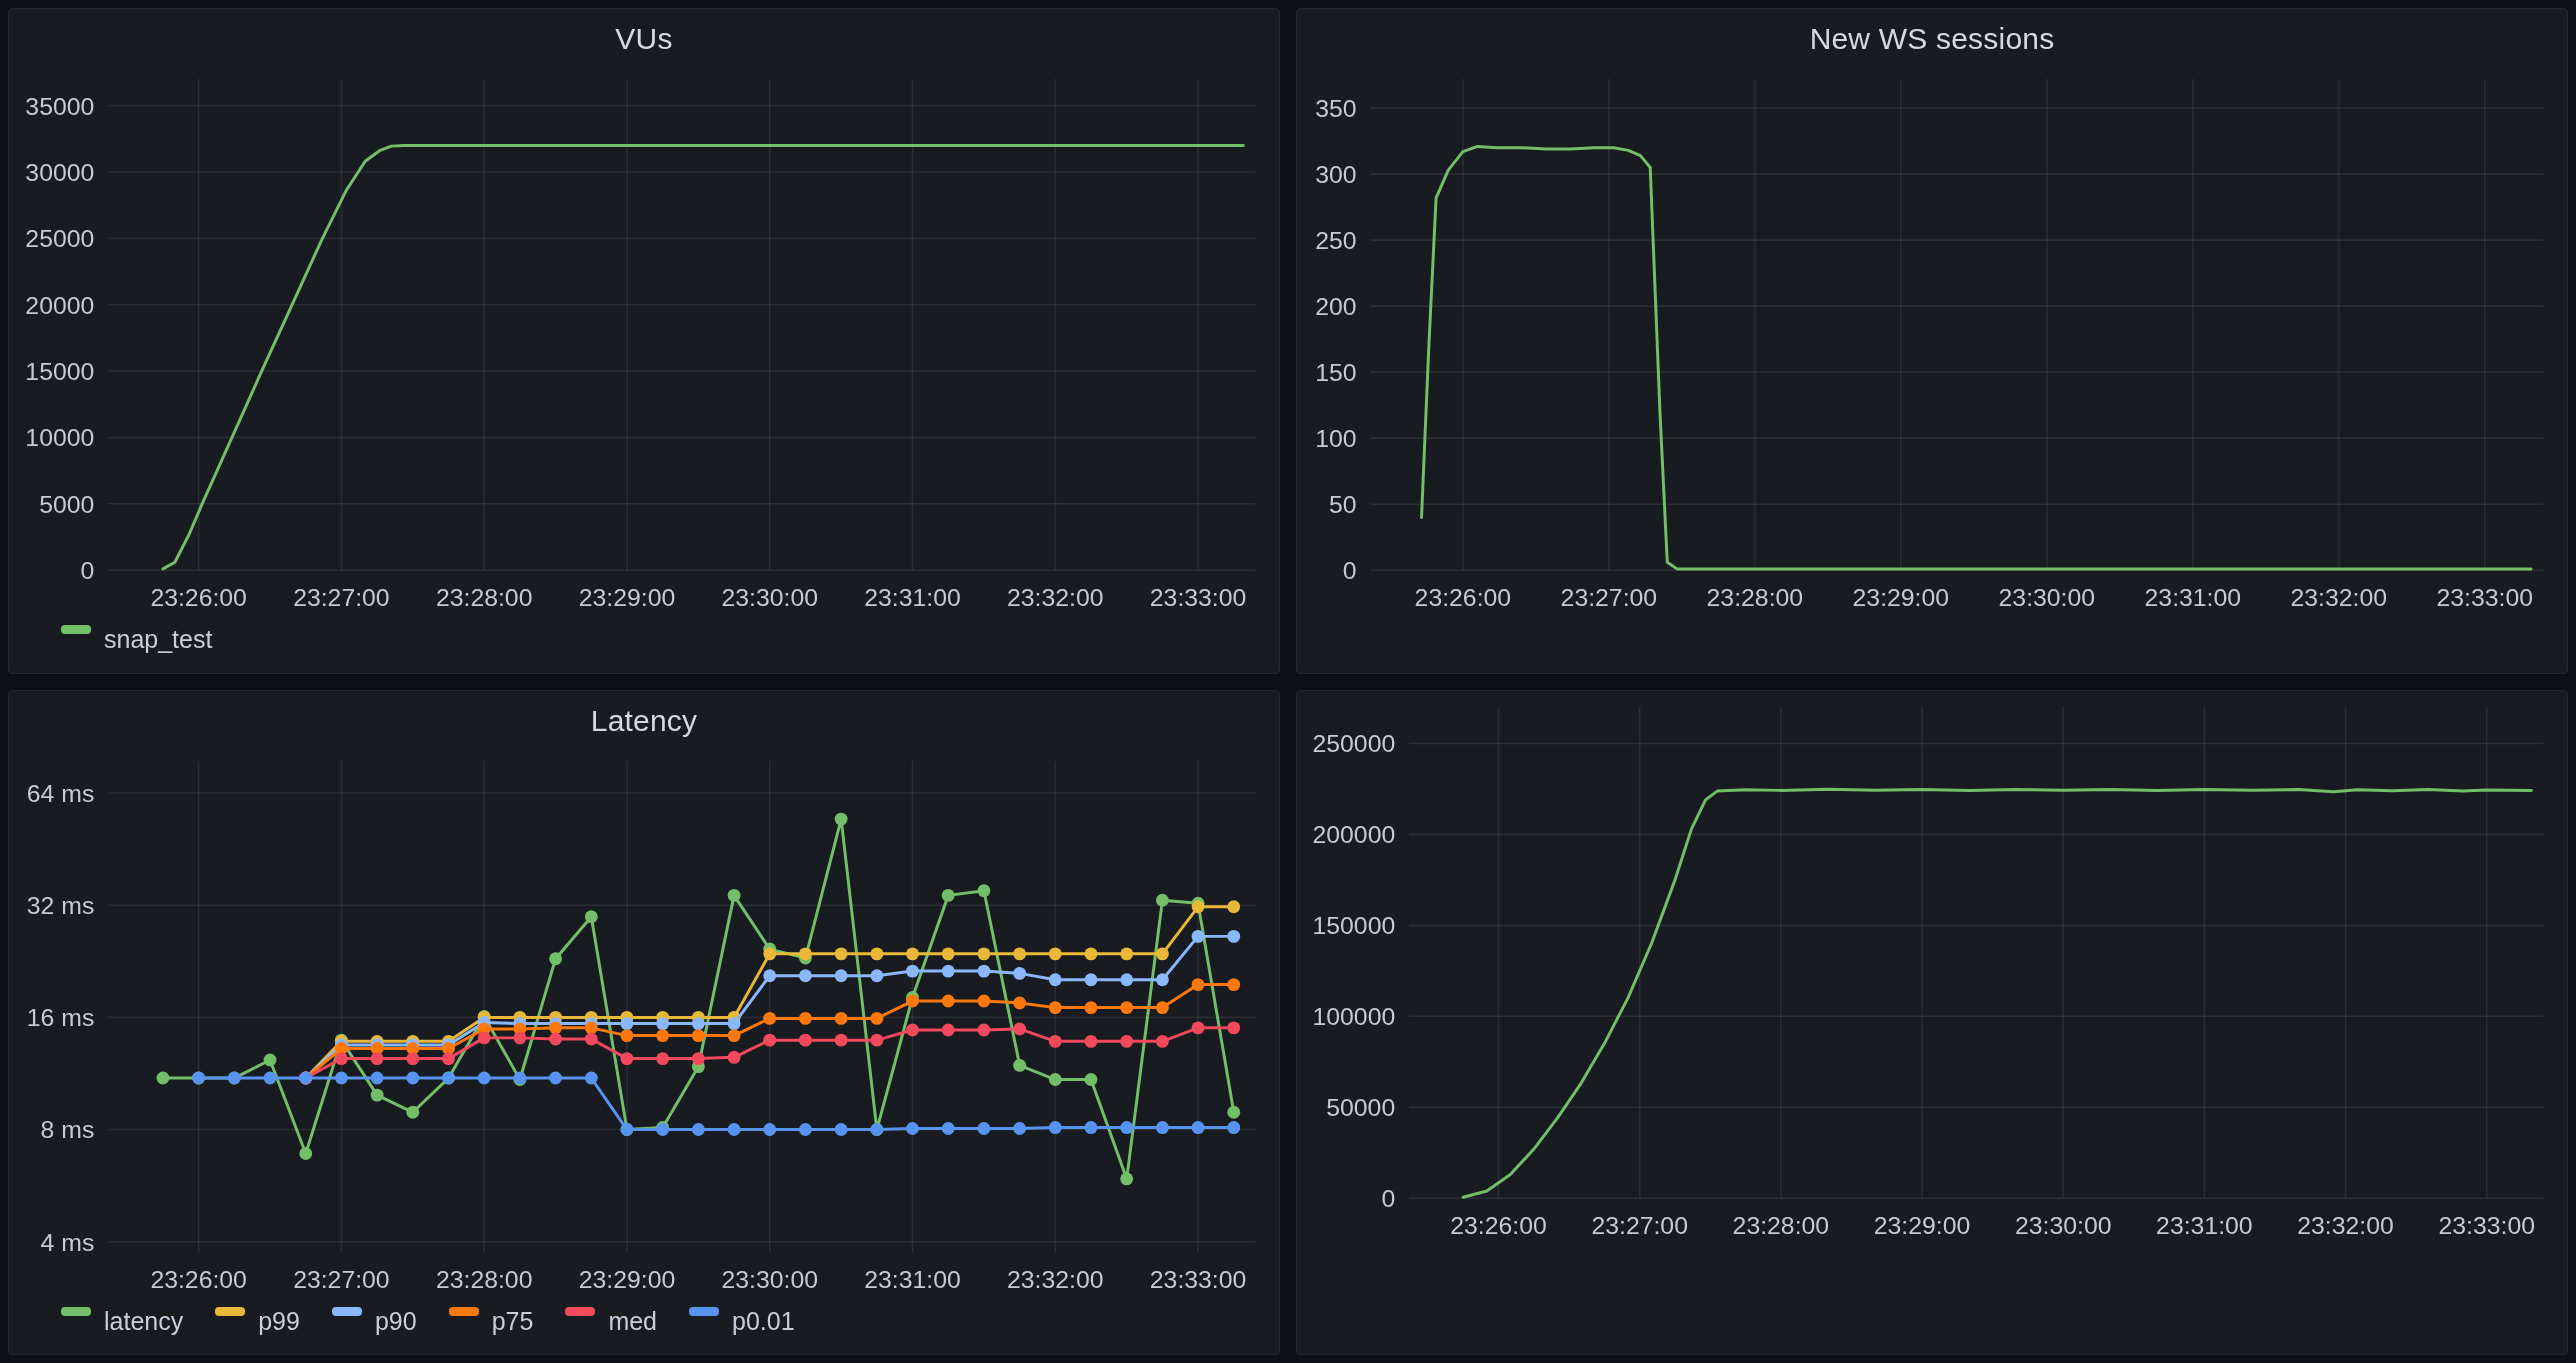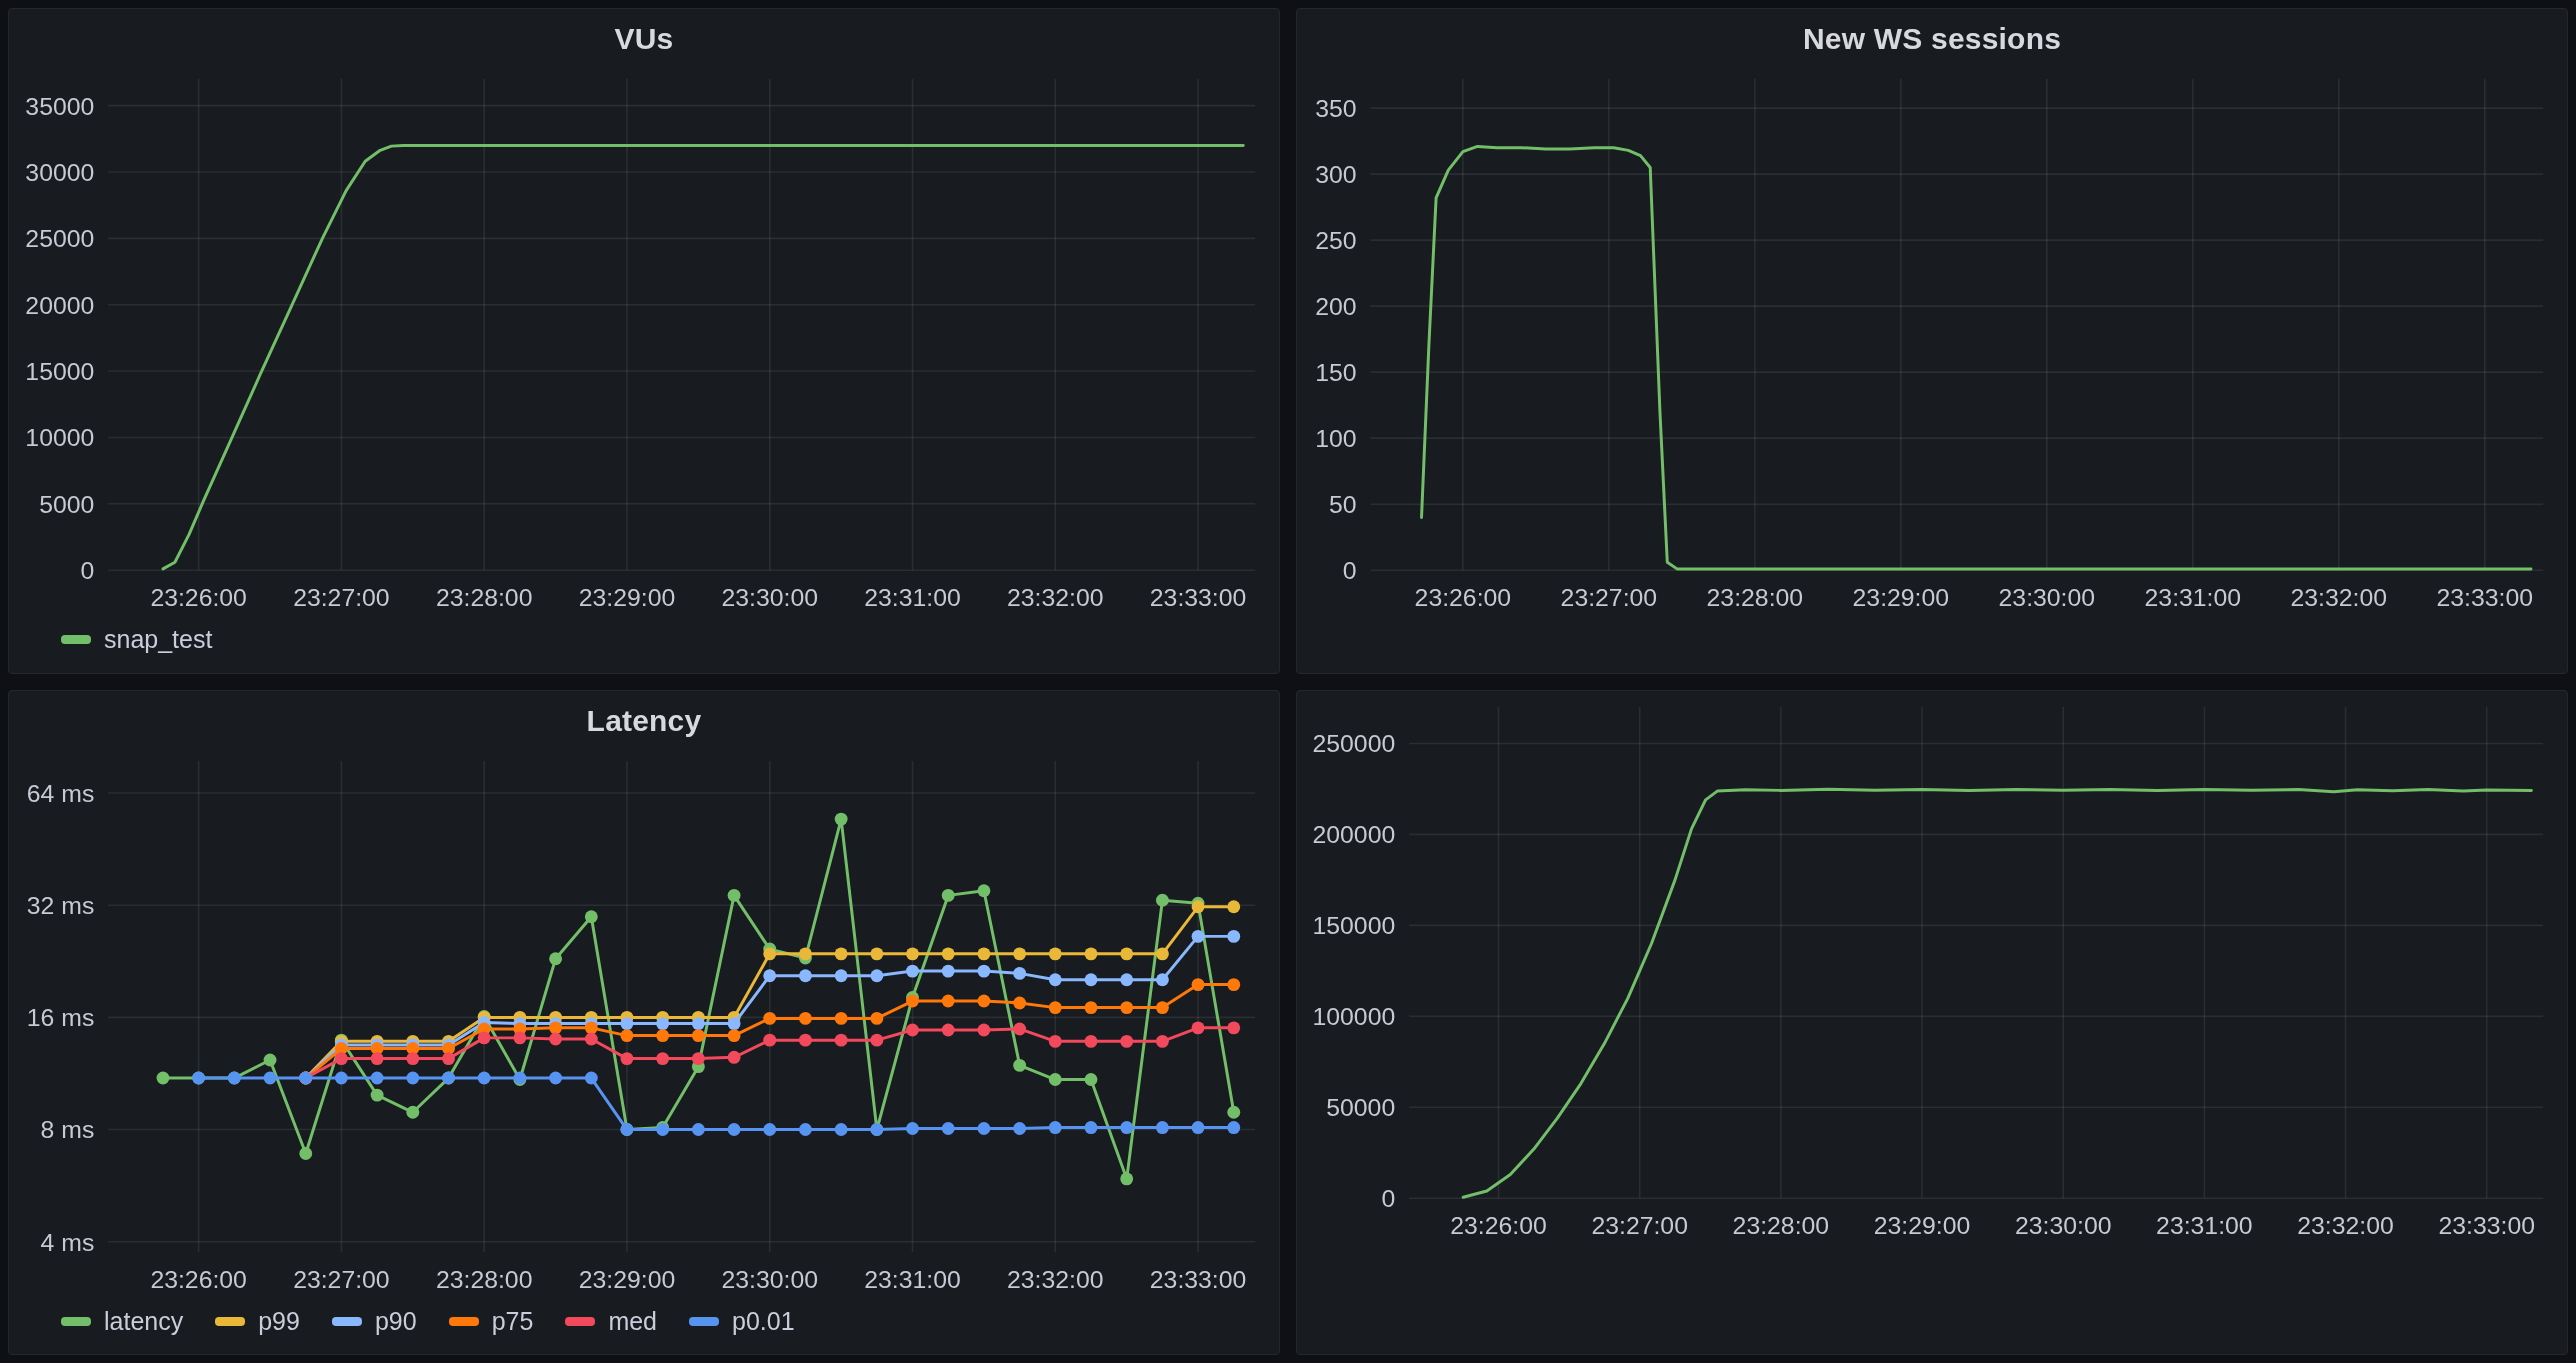--- a/index.html
+++ b/index.html
@@ -30,21 +30,21 @@
     min-width: 0;
     min-height: 0;
     overflow: hidden;
   }
   .panel-title {
     flex: none;
     height: 54px;
     line-height: 60px;
     text-align: center;
     font-size: 30px;
-    font-weight: 700;
+    font-weight: 400;
     letter-spacing: 0.2px;
     color: #d8d9df;
     cursor: pointer;
   }
   .plot {
     flex: 1 1 auto;
     min-height: 0;
     position: relative;
   }
   .plot svg { position: absolute; left: 0; top: 0; }
@@ -54,21 +54,21 @@
     display: flex;
     align-items: center;
     gap: 32px;
     padding: 0 20px 8px 52px;
     font-size: 25px;
     color: #ccccdc;
     white-space: nowrap;
   }
   .legend-item {
     display: inline-flex;
-    align-items: center;
+    align-items: flex-start;
     gap: 13px;
     cursor: pointer;
   }
   .swatch {
     display: inline-block;
     width: 30px;
     height: 9px;
     border-radius: 4px;
   }
 </style>

